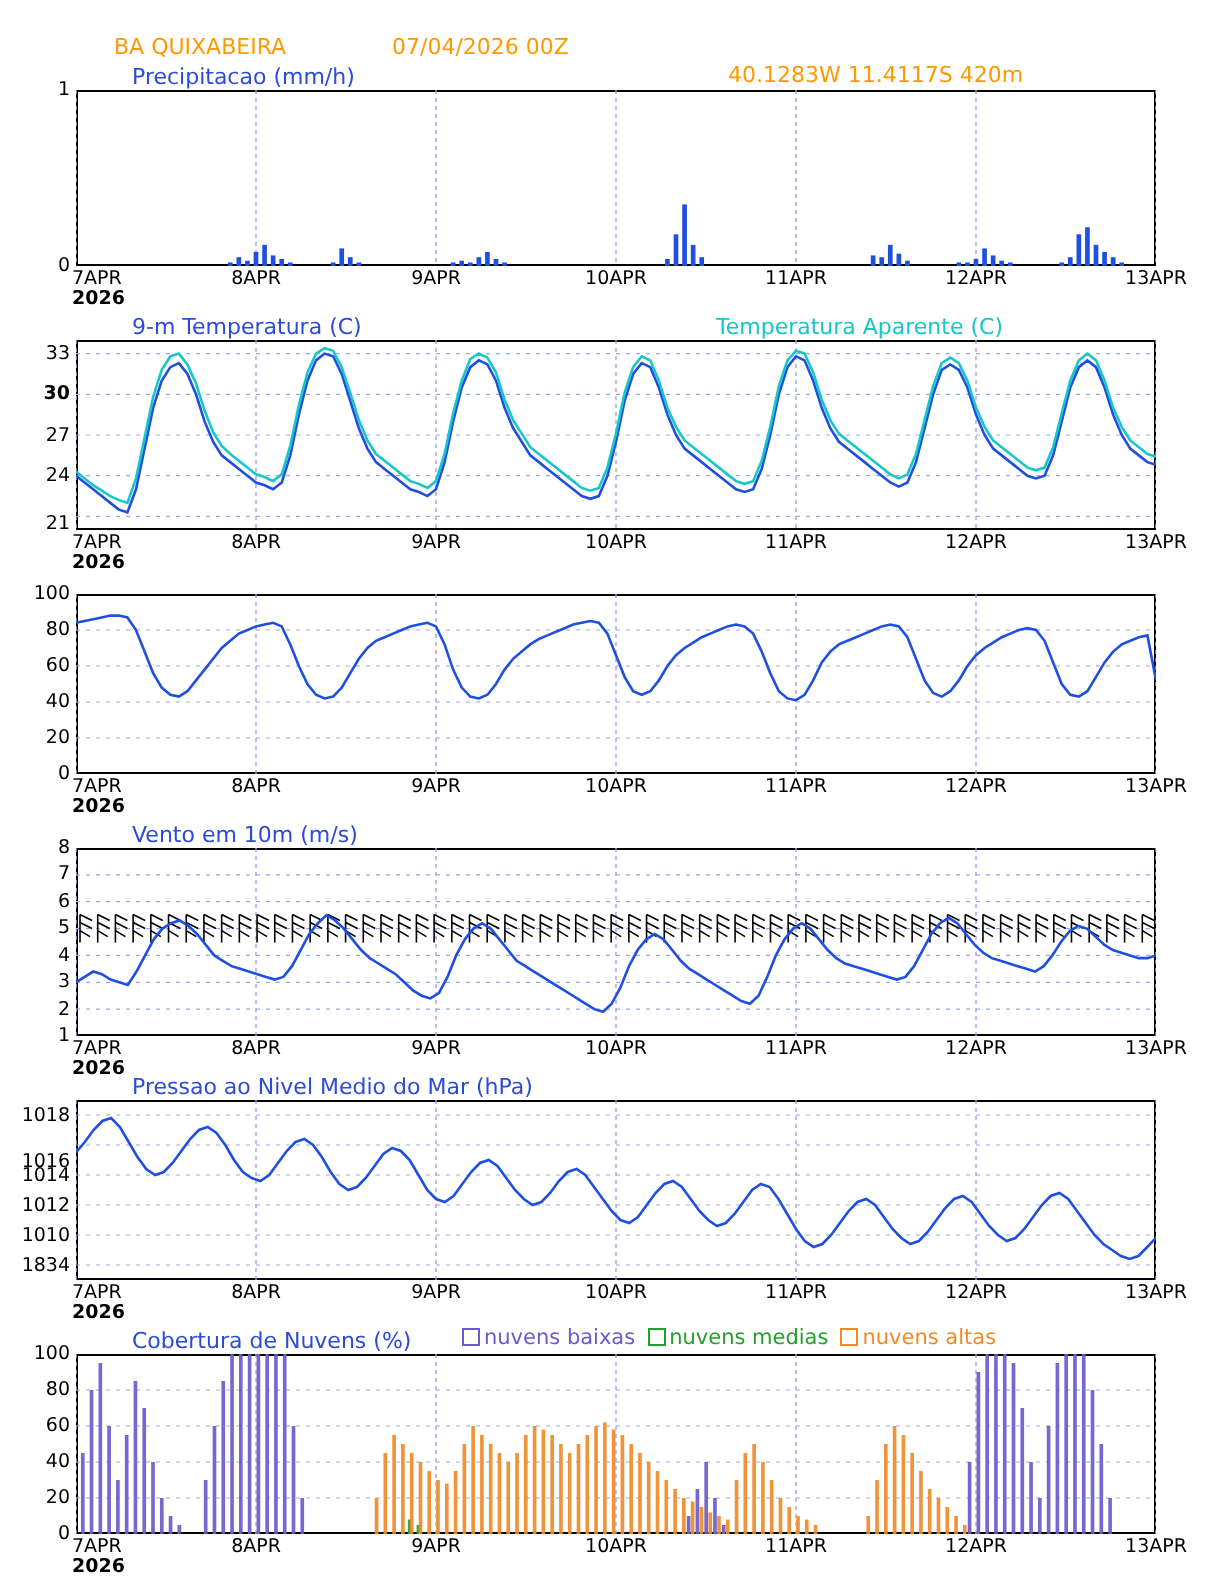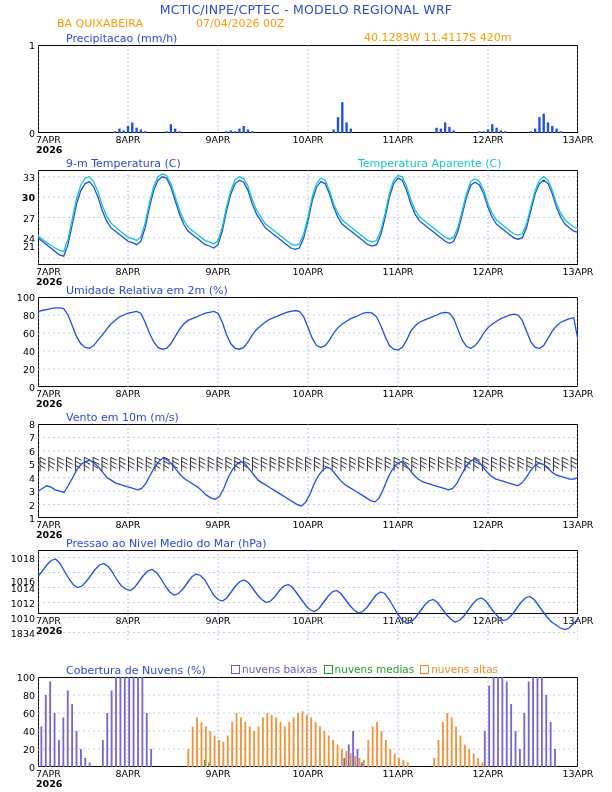--- a/index.html
+++ b/index.html
@@ -25,21 +25,20 @@
   .xsub{position:absolute;top:100%;margin-top:11px;left:-2px;color:#000;font-size:9.5px;font-weight:bold;}
   .legend{position:absolute;font-size:10.5px;white-space:nowrap;}
   .lgsw{display:inline-block;width:7px;height:7px;border:1px solid #333;margin-right:2px;vertical-align:-1px;}
   svg{display:block;}
 </style>
 </head>
 <body>
 
 <div class="page">
 
-  <div class="hdr-title">MCTIC/INPE/CPTEC - MODELO REGIONAL WRF</div>
   <div class="hdr-station">BA QUIXABEIRA</div>
   <div class="hdr-date">07/04/2026 00Z</div>
   <div class="hdr-coord">40.1283W 11.4117S 420m</div>
 
   <div class="panel" id="p0" style="top:45px;height:88px;width:540px;">
       <div class="plot"></div>
       <div class="ptitle">Precipitacao (mm/h)</div>
       <div class="ylab" style="top: 88px;">0</div>
       <div class="ylab" style="top: 0px;">1</div>
       <div class="xlab first">7APR</div>
@@ -101,21 +100,21 @@
         <rect x="508.8307086614173" y="77.44" width="2.3385826771653546" height="10.560000000000002" fill="#1f4fe0"></rect>
         <rect x="513.1164229471316" y="80.96" width="2.3385826771653546" height="7.040000000000006" fill="#1f4fe0"></rect>
         <rect x="517.4021372328459" y="83.6" width="2.3385826771653546" height="4.400000000000006" fill="#1f4fe0"></rect>
         <rect x="521.6878515185603" y="86.24" width="2.3385826771653546" height="1.7600000000000051" fill="#1f4fe0"></rect>
       </svg>
     </div>
   <div class="panel" id="p1" style="top:170px;height:95px;width:540px;">
       <div class="plot"></div>
       <div class="ptitle">9-m Temperatura (C)</div>
       <div class="ptitle2" style="left: 320px; top: -13px; text-align: center;">Temperatura Aparente (C)</div>
-      <div class="ylab" style="top: 76px;">21</div>
+      <div class="ylab" style="top: 92px;">21</div>
       <div class="ylab" style="top: 67.8571px;">24</div>
       <div class="ylab" style="top: 47.5px; margin-left: 48px;">27</div>
       <div class="ylab" style="top: 27.1429px; font-weight: bold;">30</div>
       <div class="ylab" style="top: 6.78571px;">33</div>
       <div class="xlab first">7APR</div>
       <div class="xlab" style="left: 90px;">8APR</div>
       <div class="xlab" style="left: 180px;">9APR</div>
       <div class="xlab" style="left: 270px;">10APR</div>
       <div class="xlab" style="left: 360px;">11APR</div>
       <div class="xlab" style="left: 450px;">12APR</div>
@@ -133,21 +132,20 @@
         <line x1="0" y1="67.85714285714286" x2="540" y2="67.85714285714286" stroke="#9aa7e8" stroke-width="0.6" stroke-dasharray="2,3"></line>
         <line x1="0" y1="47.5" x2="540" y2="47.5" stroke="#9aa7e8" stroke-width="0.6" stroke-dasharray="2,3"></line>
         <line x1="0" y1="27.14285714285714" x2="540" y2="27.14285714285714" stroke="#9aa7e8" stroke-width="0.6" stroke-dasharray="2,3"></line>
         <line x1="0" y1="6.785714285714278" x2="540" y2="6.785714285714278" stroke="#9aa7e8" stroke-width="0.6" stroke-dasharray="2,3"></line>
         <path d="M0.00 67.86 L4.29 71.25 L8.57 74.64 L12.86 78.04 L17.14 81.43 L21.43 84.82 L25.71 86.18 L30.00 74.64 L34.29 54.29 L38.57 33.93 L42.86 20.36 L47.14 13.57 L51.43 11.54 L55.71 16.96 L60.00 27.14 L64.29 40.71 L68.57 50.89 L72.86 57.68 L77.14 61.07 L81.43 64.46 L85.71 67.86 L90.00 71.25 L94.29 72.61 L98.57 74.64 L102.86 71.25 L107.14 57.68 L111.43 37.32 L115.71 20.36 L120.00 10.18 L124.29 6.79 L128.57 8.14 L132.86 16.96 L137.14 30.54 L141.43 44.11 L145.71 54.29 L150.00 61.07 L154.29 64.46 L158.57 67.86 L162.86 71.25 L167.14 74.64 L171.43 76.00 L175.71 78.04 L180.00 74.64 L184.29 61.07 L188.57 40.71 L192.86 23.75 L197.14 13.57 L201.43 10.18 L205.71 12.21 L210.00 20.36 L214.29 33.93 L218.57 44.11 L222.86 50.89 L227.14 57.68 L231.43 61.07 L235.71 64.46 L240.00 67.86 L244.29 71.25 L248.57 74.64 L252.86 78.04 L257.14 79.39 L261.43 78.04 L265.71 67.86 L270.00 50.89 L274.29 30.54 L278.57 16.96 L282.86 11.54 L287.14 13.57 L291.43 23.75 L295.71 37.32 L300.00 47.50 L304.29 54.29 L308.57 57.68 L312.86 61.07 L317.14 64.46 L321.43 67.86 L325.71 71.25 L330.00 74.64 L334.29 76.00 L338.57 74.64 L342.86 64.46 L347.14 47.50 L351.43 27.14 L355.71 13.57 L360.00 8.14 L364.29 10.18 L368.57 20.36 L372.86 33.93 L377.14 44.11 L381.43 50.89 L385.71 54.29 L390.00 57.68 L394.29 61.07 L398.57 64.46 L402.86 67.86 L407.14 71.25 L411.43 73.29 L415.71 71.25 L420.00 61.07 L424.29 44.11 L428.57 27.14 L432.86 14.93 L437.14 12.21 L441.43 14.93 L445.71 23.75 L450.00 37.32 L454.29 47.50 L458.57 54.29 L462.86 57.68 L467.14 61.07 L471.43 64.46 L475.71 67.86 L480.00 69.21 L484.29 67.86 L488.57 57.68 L492.86 40.71 L497.14 23.75 L501.43 13.57 L505.71 10.18 L510.00 13.57 L514.29 23.75 L518.57 37.32 L522.86 47.50 L527.14 54.29 L531.43 57.68 L535.71 61.07 L540.00 62.43" fill="none" stroke="#1f4fe0" stroke-width="1.3"></path>
         <path d="M0.00 65.82 L4.29 69.21 L8.57 72.61 L12.86 75.32 L17.14 78.04 L21.43 80.07 L25.71 81.43 L30.00 69.21 L34.29 48.86 L38.57 28.50 L42.86 14.93 L47.14 8.14 L51.43 6.79 L55.71 12.21 L60.00 21.71 L64.29 35.29 L68.57 46.14 L72.86 52.93 L77.14 57.00 L81.43 60.39 L85.71 63.79 L90.00 67.18 L94.29 68.54 L98.57 70.57 L102.86 67.18 L107.14 52.93 L111.43 32.57 L115.71 16.29 L120.00 6.79 L124.29 4.07 L128.57 5.43 L132.86 13.57 L137.14 26.46 L141.43 40.04 L145.71 50.21 L150.00 57.00 L154.29 60.39 L158.57 63.79 L162.86 67.18 L167.14 70.57 L171.43 71.93 L175.71 73.96 L180.00 70.57 L184.29 57.00 L188.57 36.64 L192.86 20.36 L197.14 9.50 L201.43 6.79 L205.71 8.82 L210.00 16.29 L214.29 29.86 L218.57 40.04 L222.86 46.82 L227.14 53.61 L231.43 57.00 L235.71 60.39 L240.00 63.79 L244.29 67.18 L248.57 70.57 L252.86 73.96 L257.14 75.32 L261.43 73.96 L265.71 63.79 L270.00 46.82 L274.29 26.46 L278.57 13.57 L282.86 8.14 L287.14 10.18 L291.43 20.36 L295.71 33.93 L300.00 43.43 L304.29 50.21 L308.57 53.61 L312.86 57.00 L317.14 60.39 L321.43 63.79 L325.71 67.18 L330.00 70.57 L334.29 71.93 L338.57 70.57 L342.86 60.39 L347.14 43.43 L351.43 23.07 L355.71 10.18 L360.00 5.43 L364.29 6.79 L368.57 16.29 L372.86 29.86 L377.14 40.04 L381.43 46.82 L385.71 50.21 L390.00 53.61 L394.29 57.00 L398.57 60.39 L402.86 63.79 L407.14 67.18 L411.43 69.21 L415.71 67.18 L420.00 57.00 L424.29 40.04 L428.57 23.07 L432.86 11.54 L437.14 8.82 L441.43 11.54 L445.71 20.36 L450.00 33.93 L454.29 43.43 L458.57 50.21 L462.86 53.61 L467.14 57.00 L471.43 60.39 L475.71 63.79 L480.00 65.14 L484.29 63.79 L488.57 53.61 L492.86 36.64 L497.14 20.36 L501.43 10.18 L505.71 6.79 L510.00 10.18 L514.29 20.36 L518.57 33.93 L522.86 43.43 L527.14 50.21 L531.43 53.61 L535.71 57.00 L540.00 58.36" fill="none" stroke="#16c7c7" stroke-width="1.3"></path>
       </svg>
     </div>
   <div class="panel" id="p2" style="top:297px;height:90px;width:540px;">
       <div class="plot"></div>
-      <div class="ptitle">Umidade Relativa em 2m (%)</div>
       <div class="ylab" style="top: 90px;">0</div>
       <div class="ylab" style="top: 72px;">20</div>
       <div class="ylab" style="top: 54px;">40</div>
       <div class="ylab" style="top: 36px;">60</div>
       <div class="ylab" style="top: 18px;">80</div>
       <div class="ylab" style="top: 0px;">100</div>
       <div class="xlab first">7APR</div>
       <div class="xlab" style="left: 90px;">8APR</div>
       <div class="xlab" style="left: 180px;">9APR</div>
       <div class="xlab" style="left: 270px;">10APR</div>
@@ -571,21 +569,21 @@
         </g>
         <g stroke="#000" stroke-width="0.8" fill="none">
           <line x1="542" y1="33.28571428571429" x2="542" y2="47.28571428571429"></line>
           <line x1="542" y1="33.28571428571429" x2="548" y2="36.28571428571429"></line>
           <line x1="542" y1="37.28571428571429" x2="548" y2="40.28571428571429"></line>
           <line x1="542" y1="41.28571428571429" x2="547" y2="44.28571428571429"></line>
         </g>
         <path d="M0.00 67.14 L4.32 64.46 L8.64 61.77 L12.96 63.11 L17.28 65.80 L21.60 67.14 L25.92 68.49 L30.24 61.77 L34.56 53.71 L38.88 45.66 L43.20 40.29 L47.52 37.60 L51.84 36.26 L56.16 38.94 L60.48 42.97 L64.80 48.34 L69.12 53.71 L73.44 56.40 L77.76 59.09 L82.08 60.43 L86.40 61.77 L90.72 63.11 L95.04 64.46 L99.36 65.80 L103.68 64.46 L108.00 59.09 L112.32 51.03 L116.64 42.97 L120.96 37.60 L125.28 33.57 L129.60 36.26 L133.92 40.29 L138.24 45.66 L142.56 51.03 L146.88 55.06 L151.20 57.74 L155.52 60.43 L159.84 63.11 L164.16 67.14 L168.48 71.17 L172.80 73.86 L177.12 75.20 L181.44 72.51 L185.76 64.46 L190.08 53.71 L194.40 45.66 L198.72 40.29 L203.04 37.60 L207.36 40.29 L211.68 45.66 L216.00 51.03 L220.32 56.40 L224.64 59.09 L228.96 61.77 L233.28 64.46 L237.60 67.14 L241.92 69.83 L246.24 72.51 L250.56 75.20 L254.88 77.89 L259.20 80.57 L263.52 81.91 L267.84 77.89 L272.16 69.83 L276.48 59.09 L280.80 51.03 L285.12 45.66 L289.44 42.97 L293.76 45.66 L298.08 51.03 L302.40 56.40 L306.72 60.43 L311.04 63.11 L315.36 65.80 L319.68 68.49 L324.00 71.17 L328.32 73.86 L332.64 76.54 L336.96 77.89 L341.28 73.86 L345.60 64.46 L349.92 53.71 L354.24 45.66 L358.56 40.29 L362.88 37.60 L367.20 40.29 L371.52 45.66 L375.84 51.03 L380.16 55.06 L384.48 57.74 L388.80 59.09 L393.12 60.43 L397.44 61.77 L401.76 63.11 L406.08 64.46 L410.40 65.80 L414.72 64.46 L419.04 59.09 L423.36 51.03 L427.68 42.97 L432.00 37.60 L436.32 34.91 L440.64 37.60 L444.96 42.97 L449.28 48.34 L453.60 52.37 L457.92 55.06 L462.24 56.40 L466.56 57.74 L470.88 59.09 L475.20 60.43 L479.52 61.77 L483.84 59.09 L488.16 53.71 L492.48 47.00 L496.80 41.63 L501.12 38.94 L505.44 40.29 L509.76 44.31 L514.08 48.34 L518.40 51.03 L522.72 52.37 L527.04 53.71 L531.36 55.06 L535.68 55.06 L540.00 53.71" fill="none" stroke="#1f4fe0" stroke-width="1.3"></path>
       </svg>
     </div>
-  <div class="panel" id="p4" style="top:550px;height:64px;width:540px;">
+  <div class="panel" id="p4" style="top:550px;height:90px;width:540px;">
       <div class="plot"></div>
       <div class="ptitle">Pressao ao Nivel Medio do Mar (hPa)</div>
       <div class="ylab" style="top: 82.5px;">1834</div>
       <div class="ylab" style="top: 67.5px;">1010</div>
       <div class="ylab" style="top: 52.5px; margin-left: 29px;">1012</div>
       <div class="ylab" style="top: 37.5px;">1014</div>
       <div class="ylab" style="top: 31px;">1016</div>
       <div class="ylab" style="top: 7.5px;">1018</div>
       <div class="xlab first">7APR</div>
       <div class="xlab" style="left: 90px;">8APR</div>

